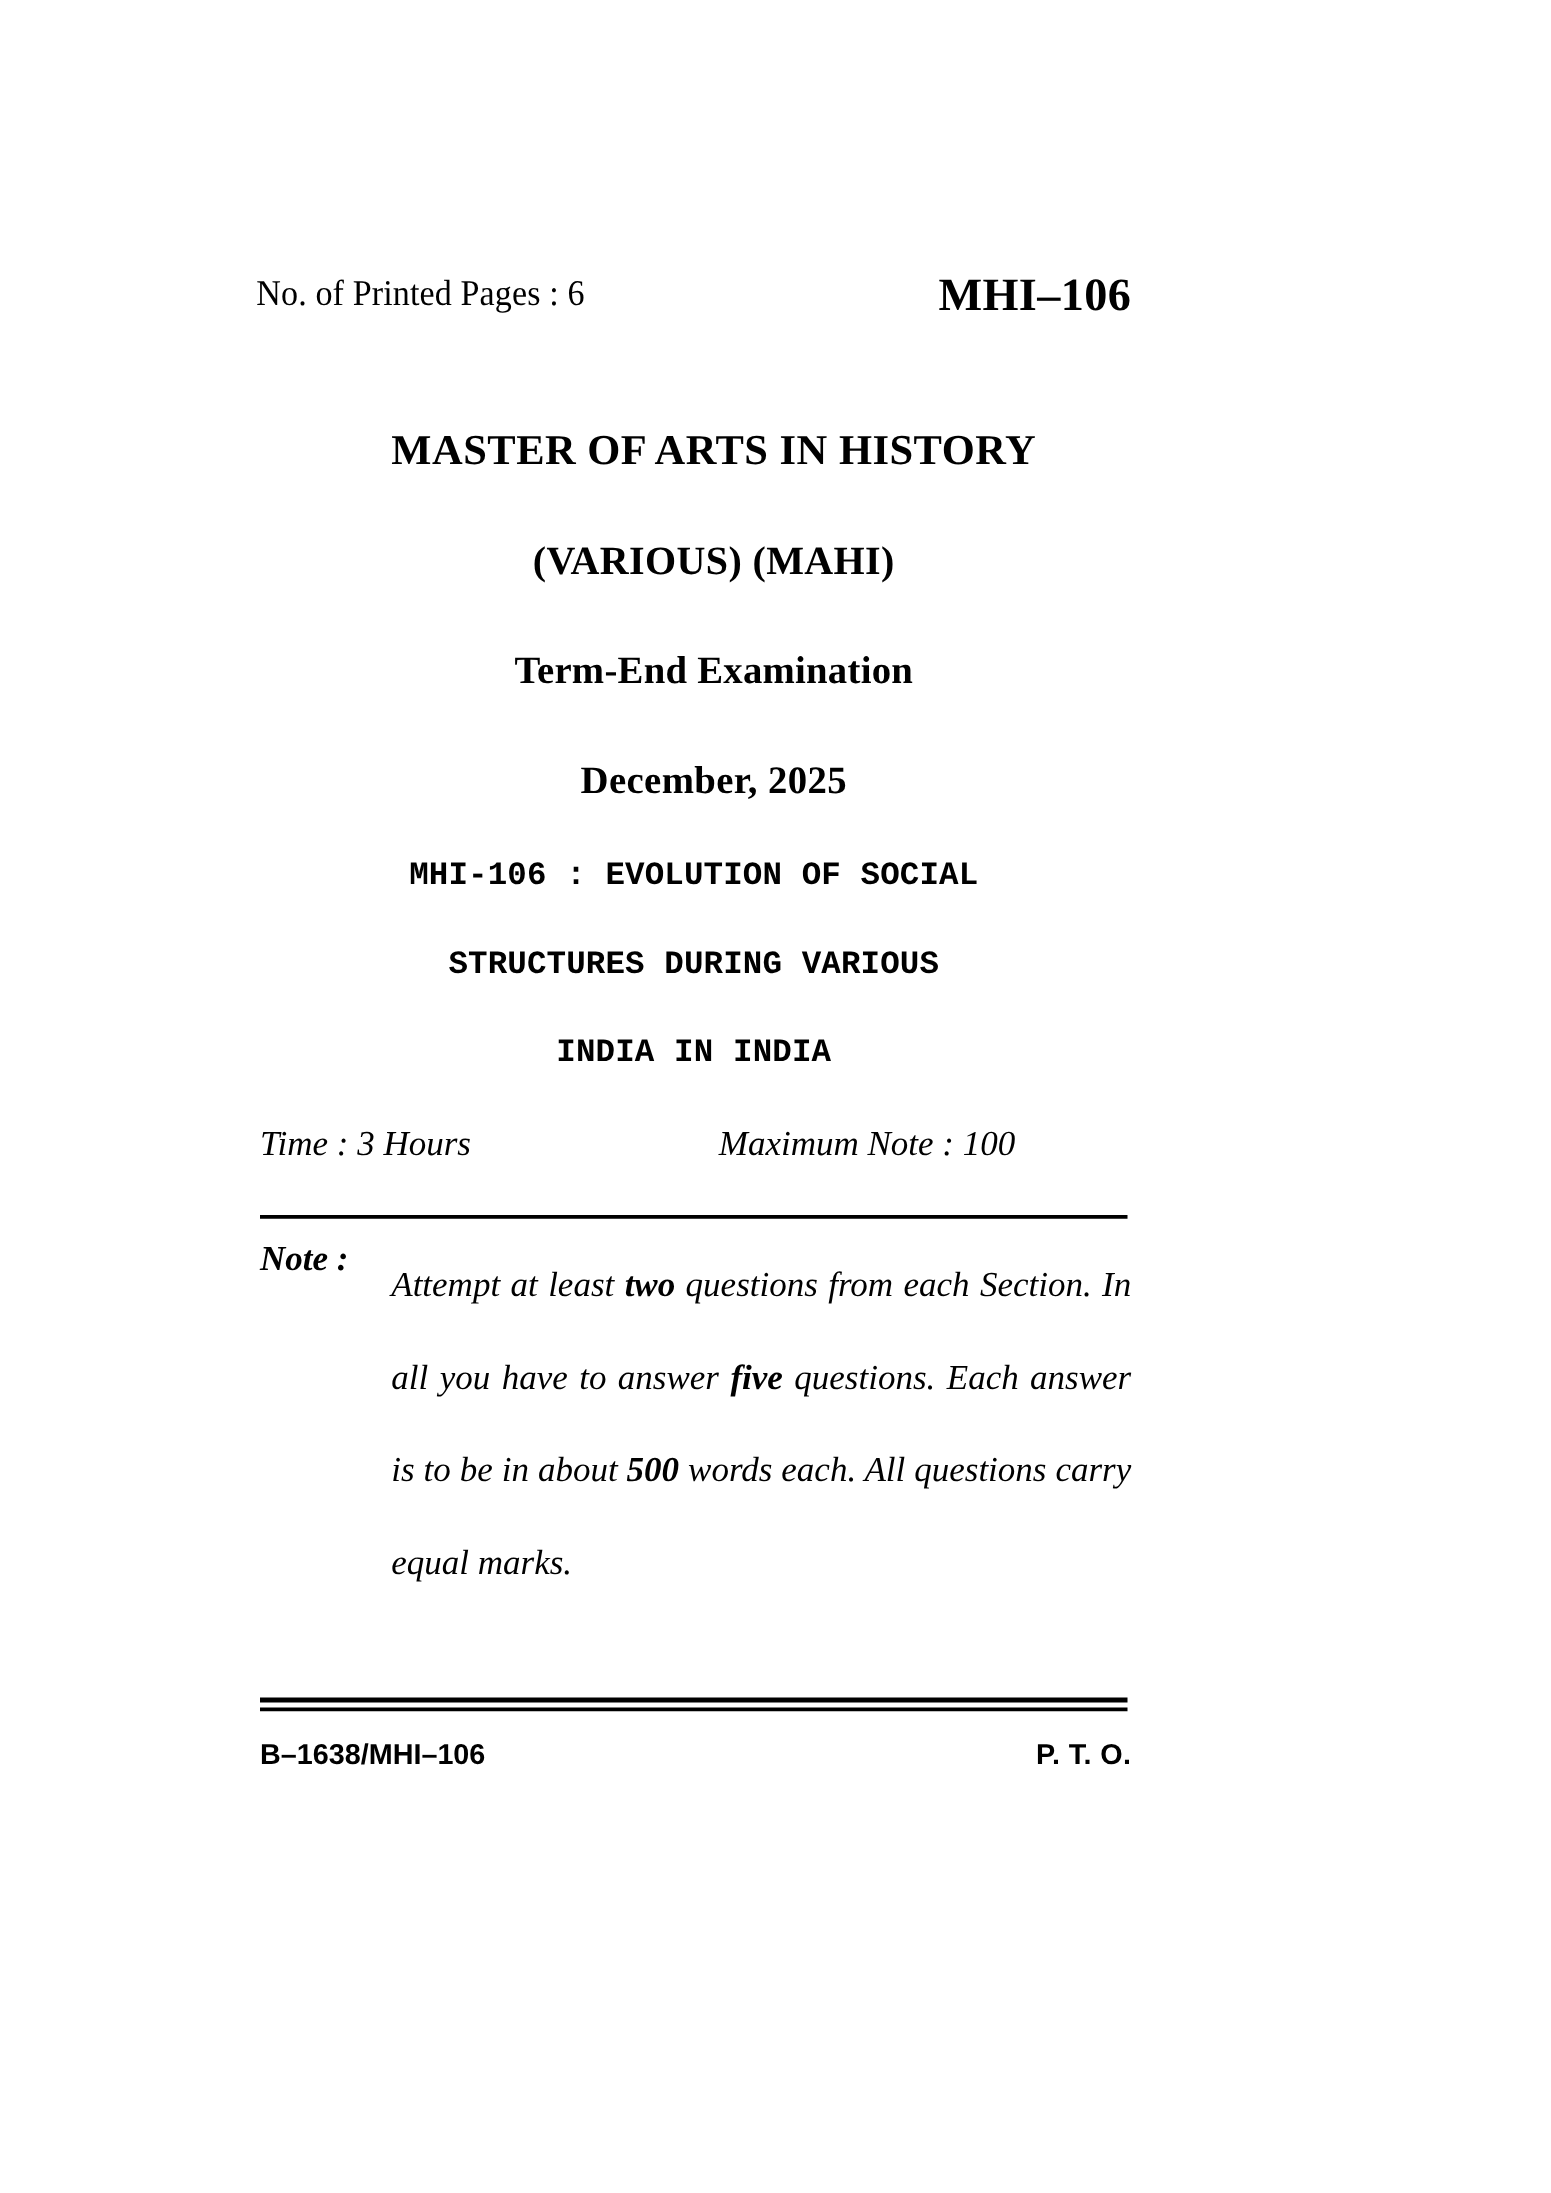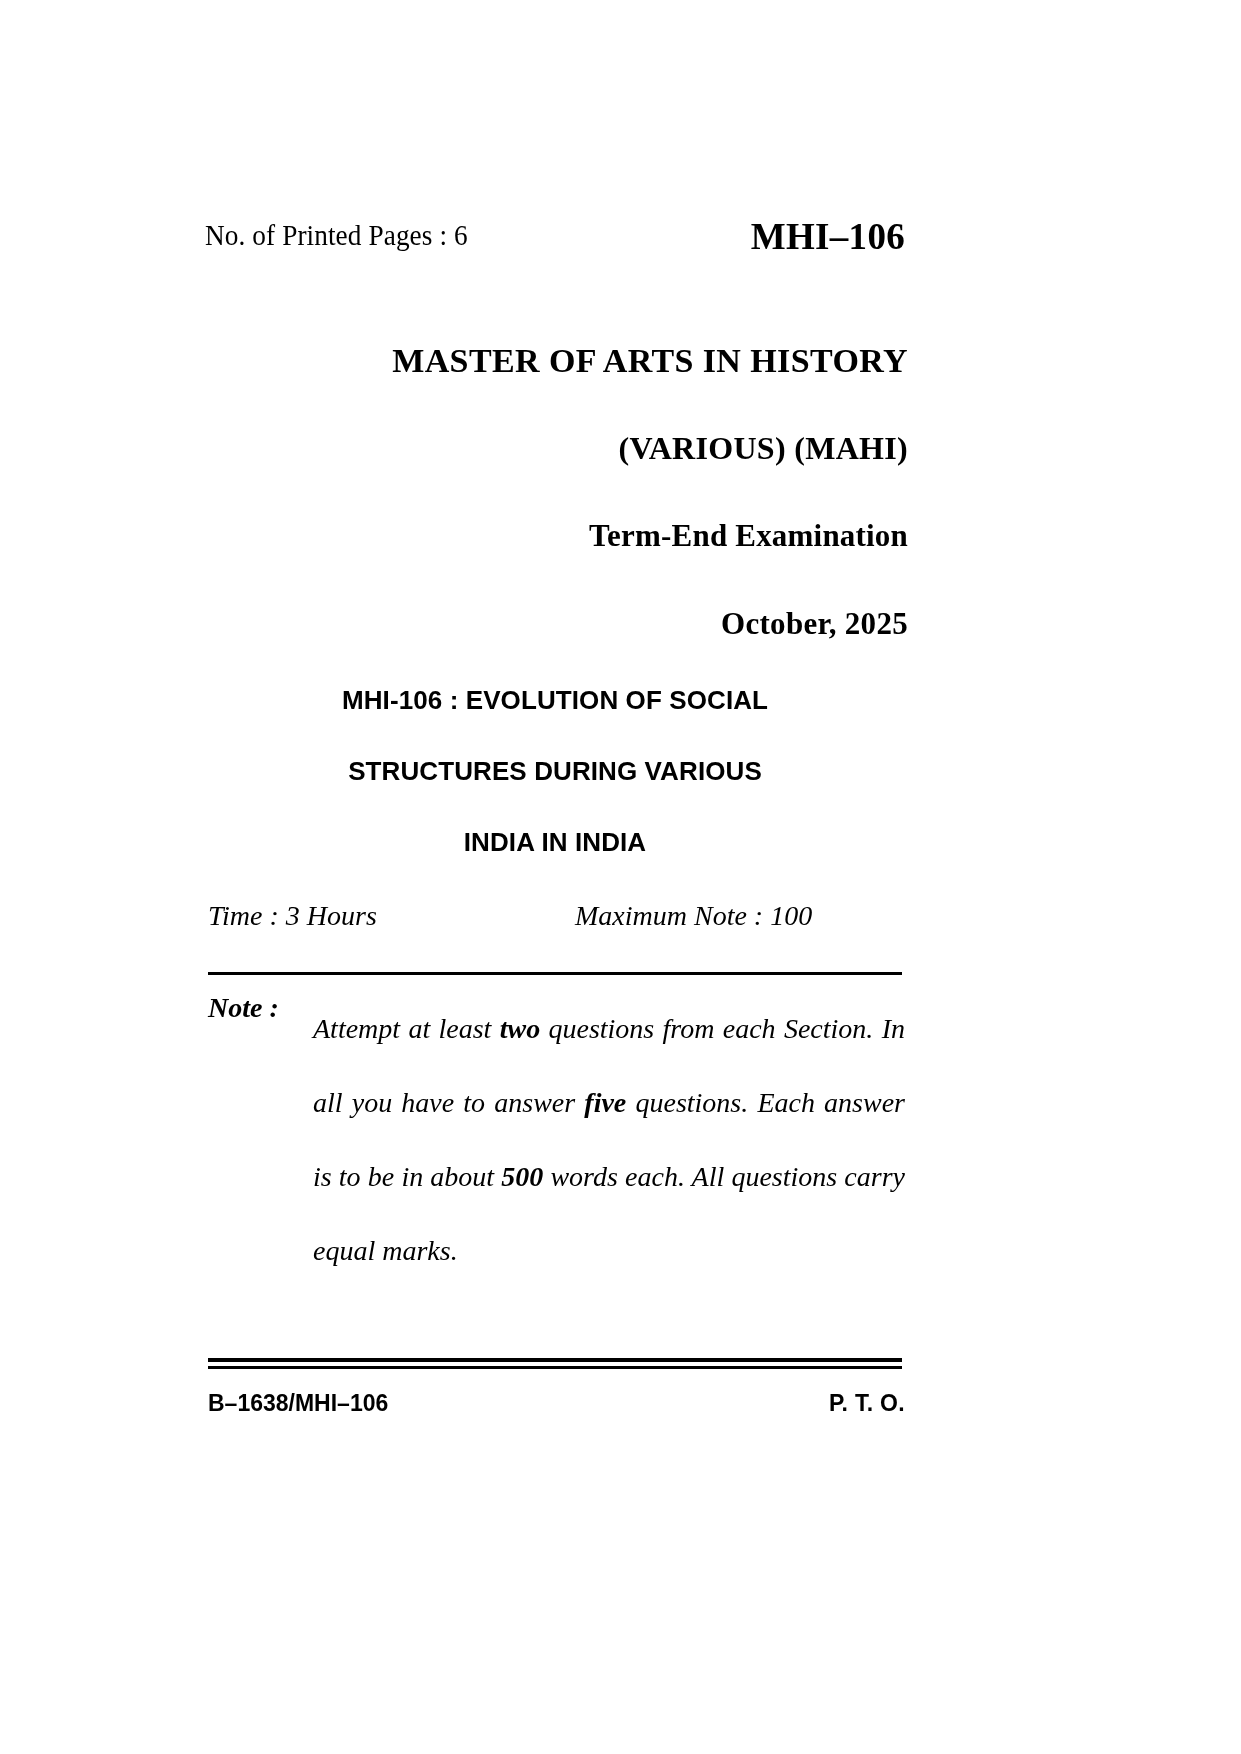--- a/index.html
+++ b/index.html
@@ -59,24 +59,24 @@
     font-size: 37px;
     font-weight: bold;
     font-family: "Liberation Serif", "DejaVu Serif", serif;
     letter-spacing: 0.3px;
     white-space: nowrap;
   }
 
   
   .title-block {
     position: absolute;
-    left: 3px;
+    left: 16px;
     top: 318px;
     width: 700px;
-    text-align: right;
+    text-align: center;
   }
   .title-line {
     font-weight: bold;
     font-family: "Liberation Serif", "DejaVu Serif", serif;
     white-space: nowrap;
   }
   .t-programme {
     font-size: 34px;
     letter-spacing: 0.4px;
     line-height: 86px;
@@ -97,21 +97,21 @@
     line-height: 88px;
   }
 
   
   .subject-block {
     position: absolute;
     left: 0;
     top: 665px;
     width: 700px;
     text-align: center;
-    font-family: Liberation Sans, sans-serif;
+    font-family: Liberation Mono, monospace;
     font-weight: bold;
     font-size: 26px;
     letter-spacing: 0.1px;
   }
   .subject-line {
     line-height: 71px;
     white-space: nowrap;
   }
 
   
@@ -228,21 +228,21 @@
 
     <div class="toprow">
       <div class="printed-pages">No. of Printed Pages : 6</div>
       <div class="paper-code">MHI–106</div>
     </div>
 
     <div class="title-block">
       <div class="title-line t-programme">MASTER OF ARTS IN HISTORY</div>
       <div class="title-line t-revised">(VARIOUS) (MAHI)</div>
       <div class="title-line t-term">Term-End Examination</div>
-      <div class="title-line t-session">October, 2025</div>
+      <div class="title-line t-session">December, 2025</div>
     </div>
 
     <div class="subject-block">
       <div class="subject-line">MHI-106 : EVOLUTION OF SOCIAL</div>
       <div class="subject-line">STRUCTURES DURING VARIOUS</div>
       <div class="subject-line">INDIA IN INDIA</div>
     </div>
 
     <div class="timerow">
       <div class="time-left">Time : 3 Hours</div>

